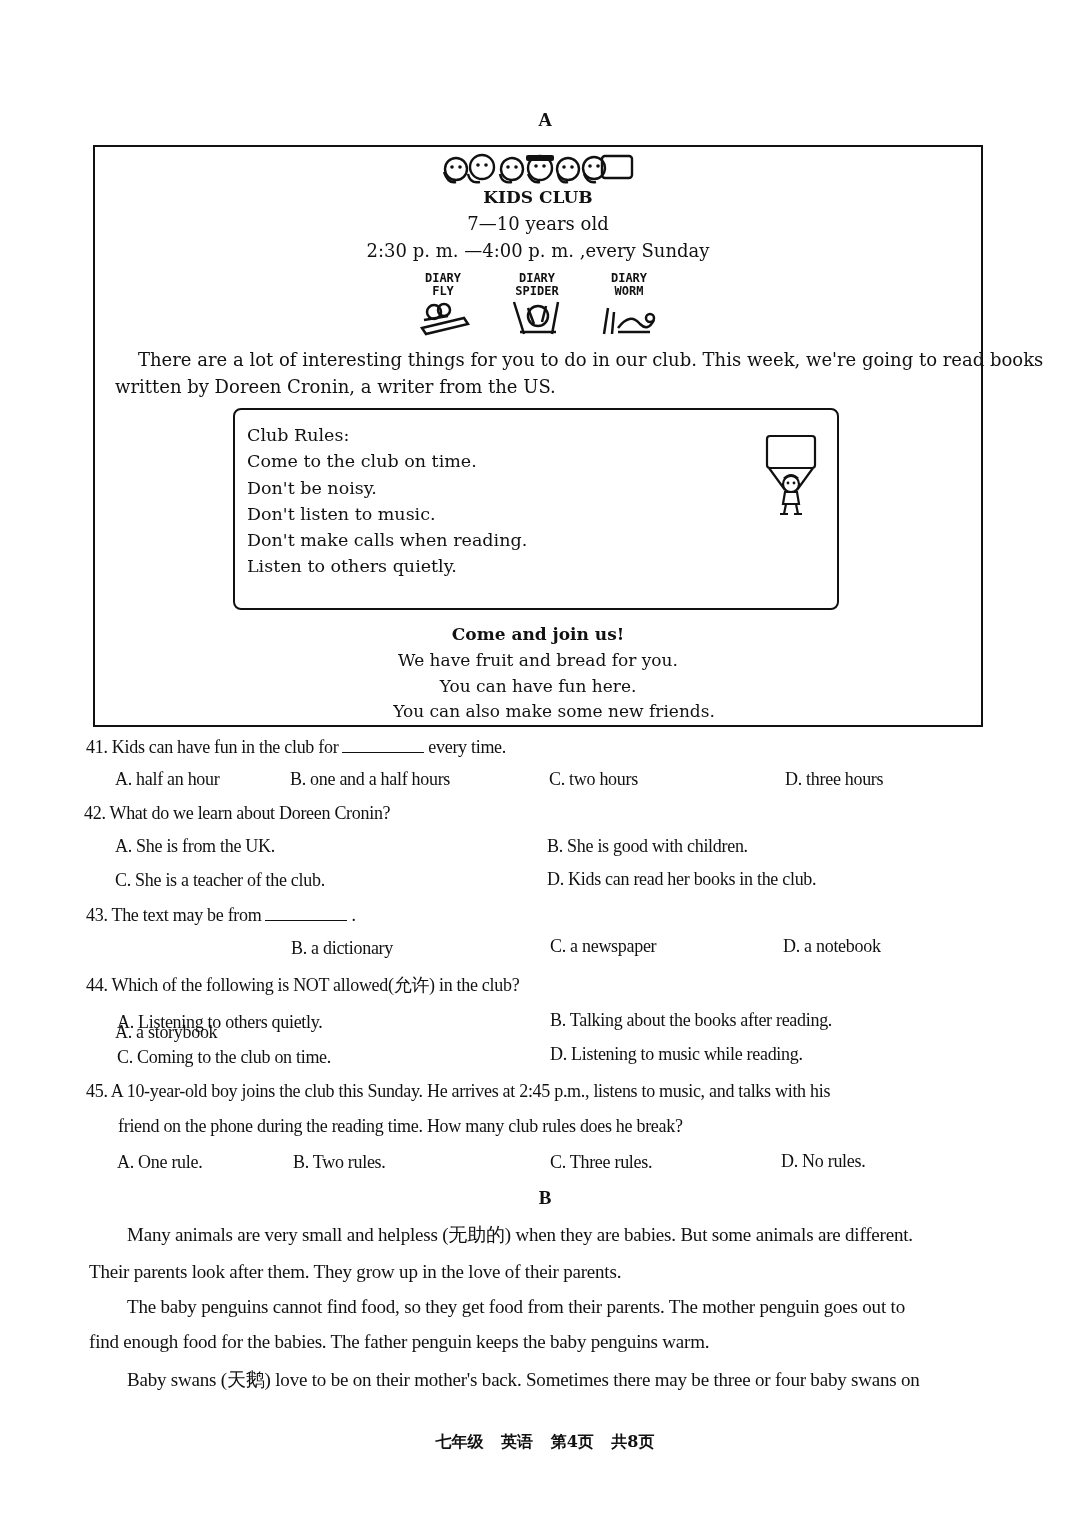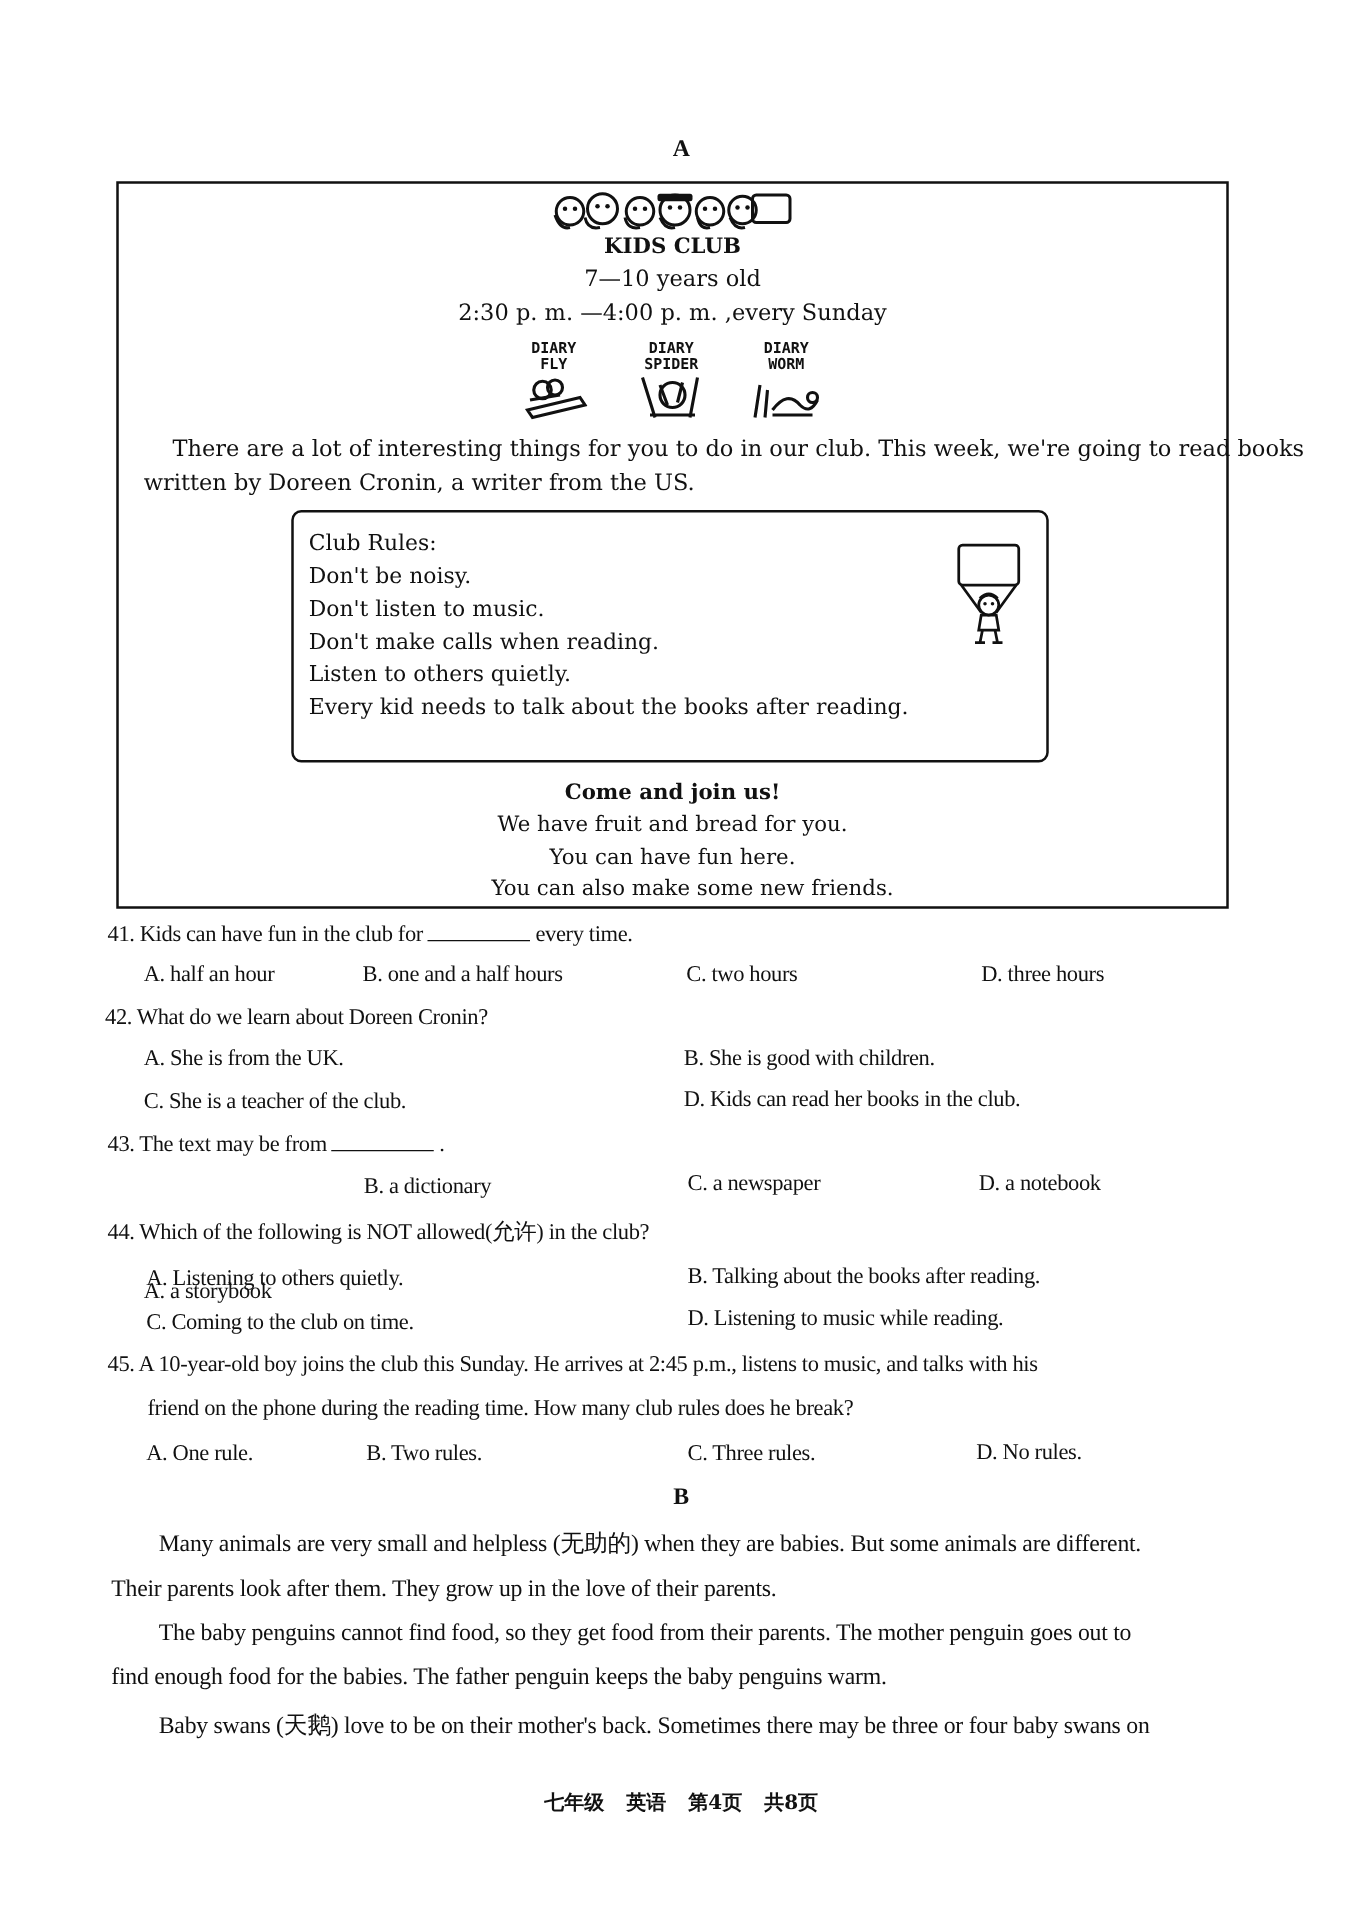--- a/index.html
+++ b/index.html
@@ -110,25 +110,25 @@
       </g>
     </svg>
 </div>
 
 <div class="abs para" style="left:138px; top:346px; width:845px; white-space:nowrap;">There are a lot of interesting things for you to do in our club. This week, we're going to read books</div>
 <div class="abs para" style="left:115px; top:373px; width:845px; white-space:nowrap;">written by Doreen Cronin, a writer from the US.</div>
 
 <div class="abs rules-box">
   <div class="rules-list">
     <div class="hdr">Club Rules:</div>
+    <div>Come to the club on time.</div>
     <div>Don't be noisy.</div>
     <div>Don't listen to music.</div>
     <div>Don't make calls when reading.</div>
     <div>Listen to others quietly.</div>
-    <div>Every kid needs to talk about the books after reading.</div>
   </div>
   <div style="position:absolute; left:526px; top:24px;">
     <svg width="60" height="82" viewBox="0 0 60 82">
       <g fill="none" stroke="#111" stroke-width="2.2">
         <rect x="6" y="2" width="48" height="32" rx="3"></rect>
         <path d="M8 34 L24 56 M52 34 L36 56"></path>
         <circle cx="30" cy="50" r="8"></circle>
         <path d="M24 58 L36 58 L38 70 L22 70 Z"></path>
         <path d="M25 70 L23 80 M35 70 L37 80 M19 80 L27 80 M33 80 L41 80"></path>
       </g>

